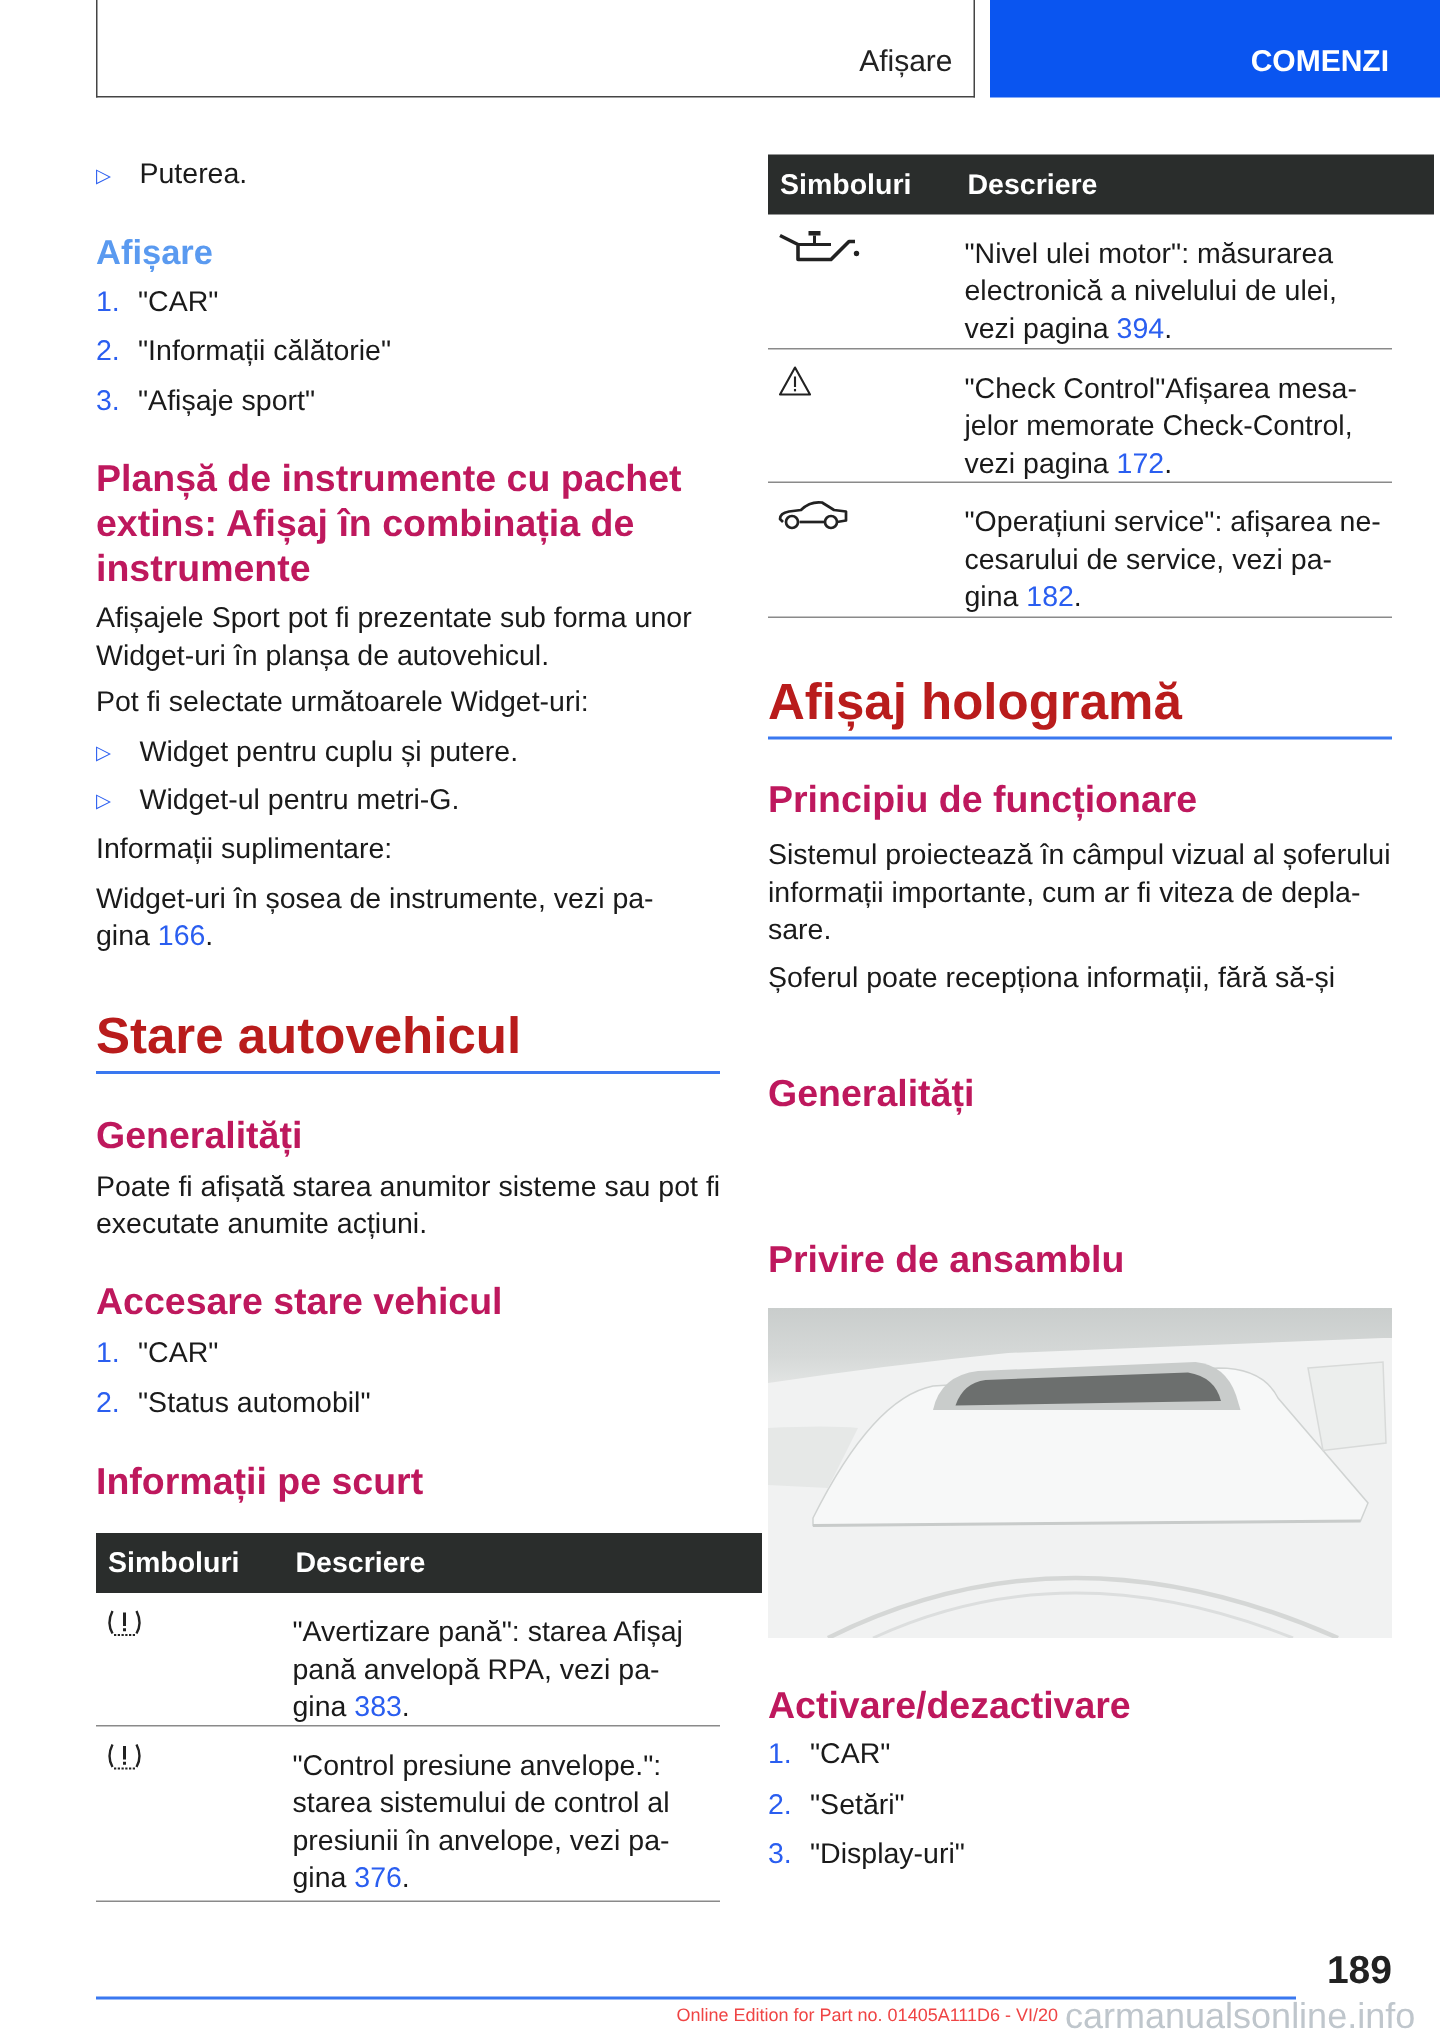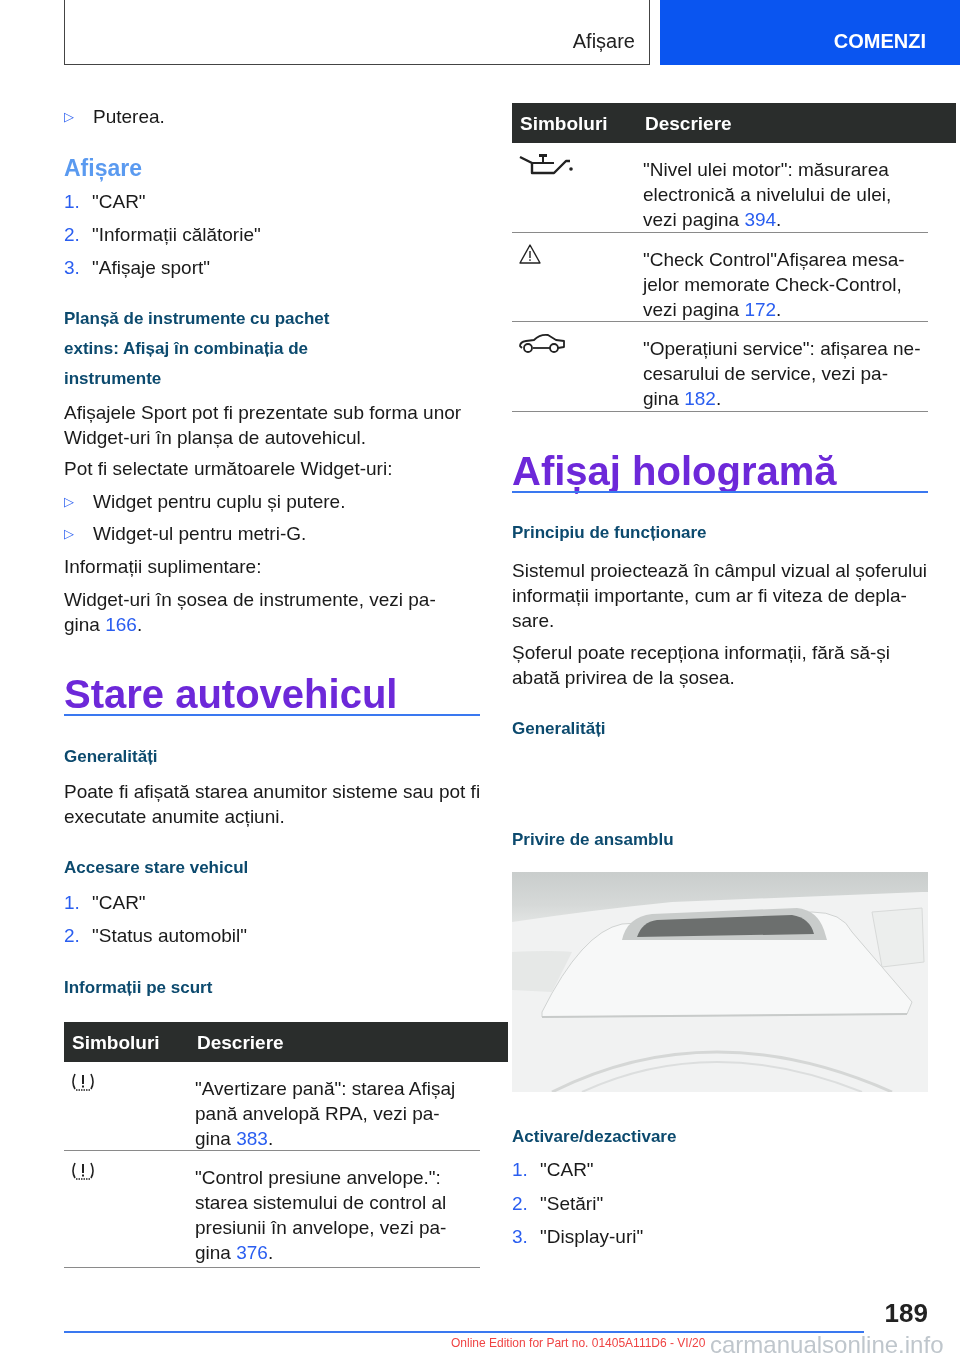--- a/index.html
+++ b/index.html
@@ -29,22 +29,22 @@
 
   .bullet { position: absolute; font-size: 19px; line-height: 25px; }
   .bullet .mark { position: absolute; left: 0; top: 0; color: #2a5ef0; font-size: 13px; }
   .bullet .txt { position: absolute; left: 29px; top: 0; white-space: nowrap; }
 
   .num-item { position: absolute; font-size: 19px; line-height: 25px; white-space: nowrap; }
   .num-item .n { position: absolute; left: 0; color: #2a5ef0; }
   .num-item .t { position: absolute; left: 28px; }
 
   .h3-light { color: #5a9af0; font-weight: bold; font-size: 23px; }
-  .h2 { color: #0c4a6e; font-weight: bold; font-size: 17px; line-height: 30px; }
-  .h1 { color: #6d28d9; font-weight: bold; font-size: 40px; }
+  .h2 { color: #be185d; font-weight: bold; font-size: 25px; line-height: 30px; }
+  .h1 { color: #b91c1c; font-weight: bold; font-size: 34px; }
   .h1-rule { position: absolute; height: 2px; background: #3a78f0; }
 
   
   .tbl { position: absolute; width: 416px; }
   .tbl .thead { position: absolute; left: 0; top: 0; width: 444px; height: 40px; background: #2a2d2c; }
   .tbl .thead span { position: absolute; top: 10px; color: #fff; font-weight: bold; font-size: 19px; }
   .tbl .row { position: absolute; left: 0; width: 416px; border-bottom: 1.5px solid #8a8a8a; }
   .tbl .row .ico { position: absolute; left: 6px; top: 10px; }
   .tbl .row .desc { position: absolute; left: 131px; top: 14px; width: 285px; font-size: 19px; line-height: 25px; }
 
@@ -231,21 +231,20 @@
   <div class="h1-rule" style="left:512px;top:491px;width:416px;"></div>
 
   <div class="abs h2" style="left:512px;top:518px;">Principiu de funcționare</div>
   <div class="abs body-txt" style="left:512px;top:558px;">
     <div>Sistemul proiectează în câmpul vizual al șoferului</div>
     <div>informații importante, cum ar fi viteza de depla-</div>
     <div>sare.</div>
   </div>
   <div class="abs body-txt" style="left:512px;top:640px;">
     <div>Șoferul poate recepționa informații, fără să-și</div>
-    <div>abată privirea de la șosea.</div>
   </div>
 
   <div class="abs h2" style="left:512px;top:714px;">Generalități</div>
   <div class="abs body-txt" style="left:512px;top:751px;">
   </div>
 
   <div class="abs h2" style="left:512px;top:825px;">Privire de ansamblu</div>
 
   <div class="photo" title="head-up display on dashboard">
     <svg width="416" height="220" viewBox="0 0 416 220">

